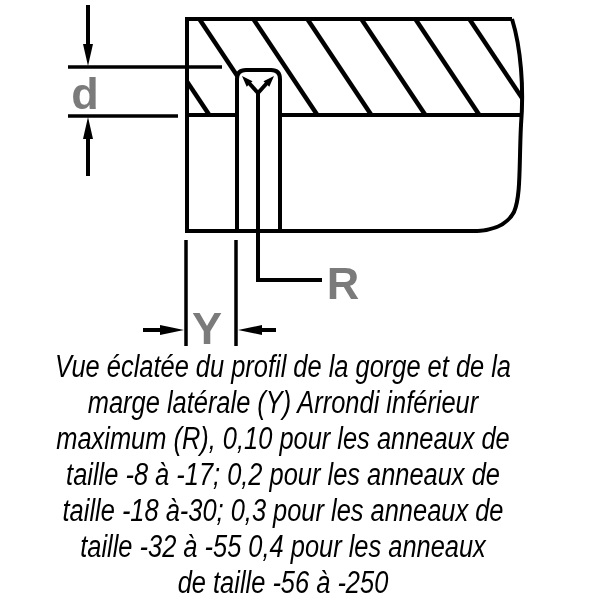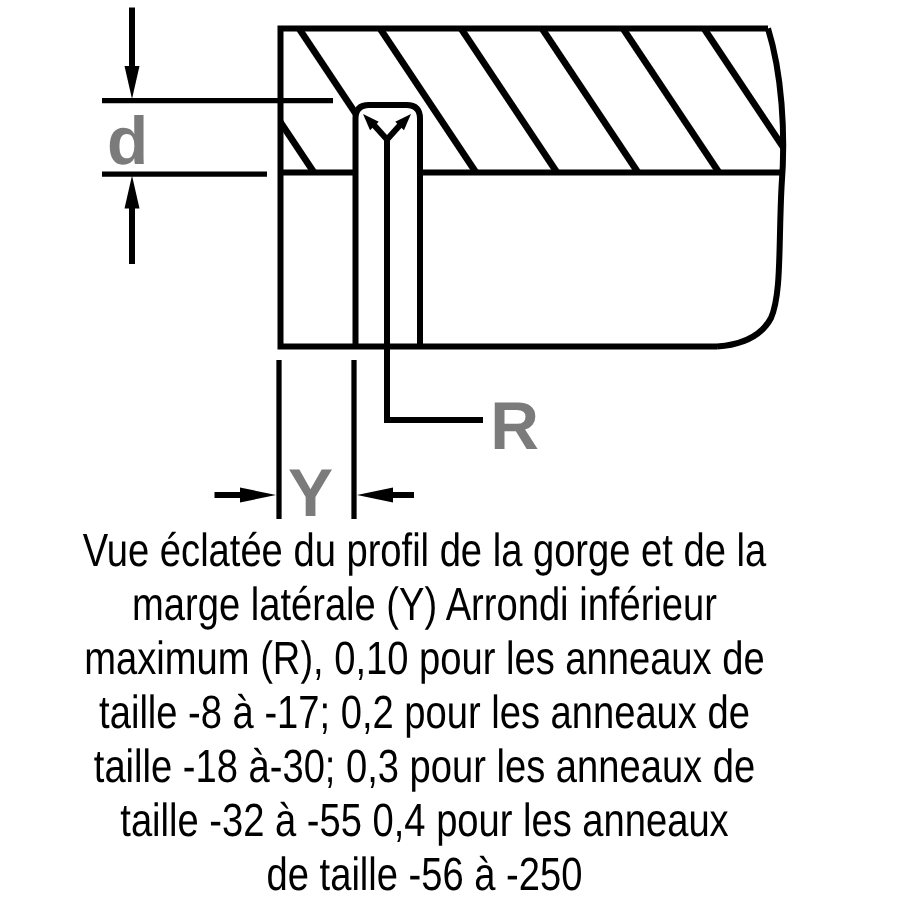--- a/index.html
+++ b/index.html
@@ -2,21 +2,21 @@
 <html><head>
 <meta charset="utf-8">
 <style>
   html,body { margin:0; padding:0; }
   body {
     width:600px; height:600px; background:#ffffff; overflow:hidden;
     font-family:"Liberation Sans", sans-serif; position:relative;
   }
   .stage { position:absolute; top:0; left:0; width:600px; height:600px; }
   svg.drawing { position:absolute; top:0; left:0; }
-  .caption { position:absolute; top:349px; left:0; width:566px; }
+  .caption { position:absolute; top:349px; left:0; width:566px;font-style:italic; }
   .caption-line {
     font-size:31px; line-height:36px; font-weight:400; color:#000;
     text-align:center; white-space:nowrap;
     transform:scaleX(0.82); transform-origin:50% 50%;
   }
   .dim-label {
     font-family:"Liberation Sans", sans-serif;
     font-weight:bold; font-size:45px;
   }
 </style>

